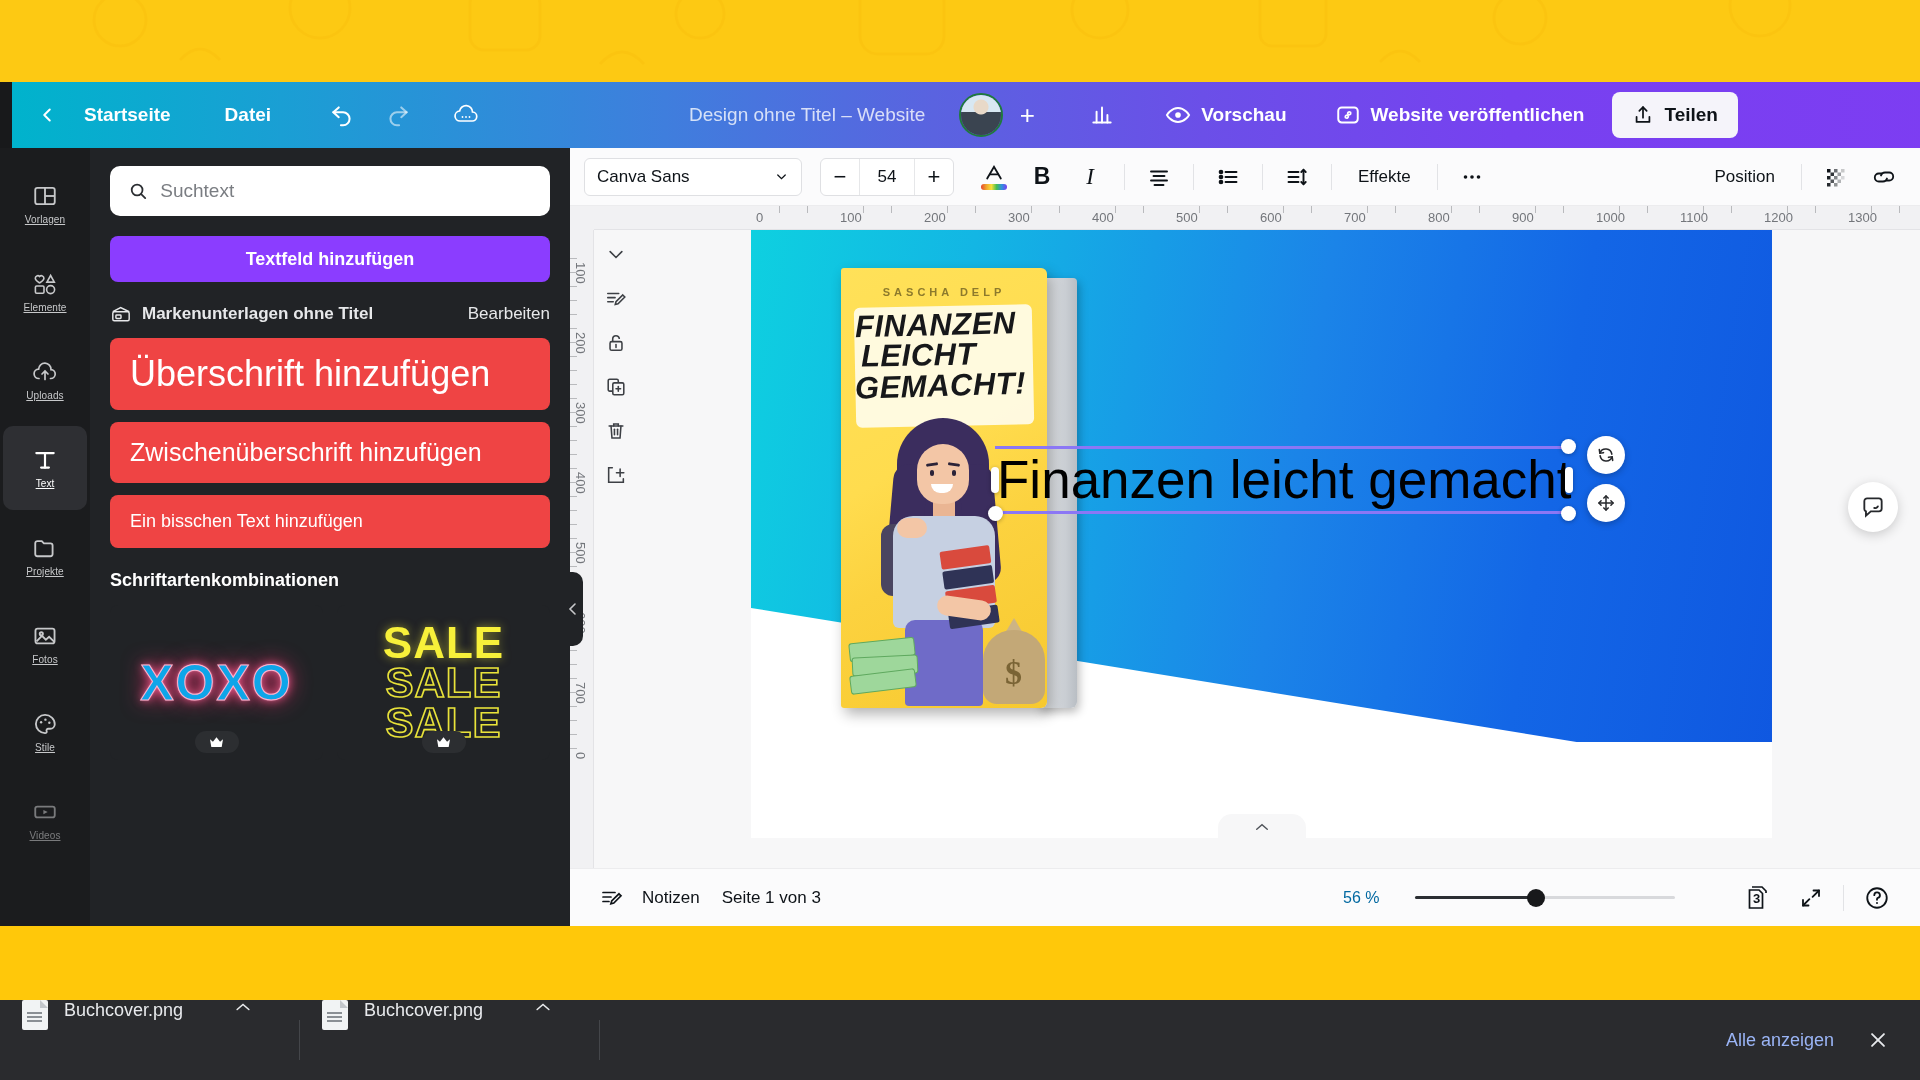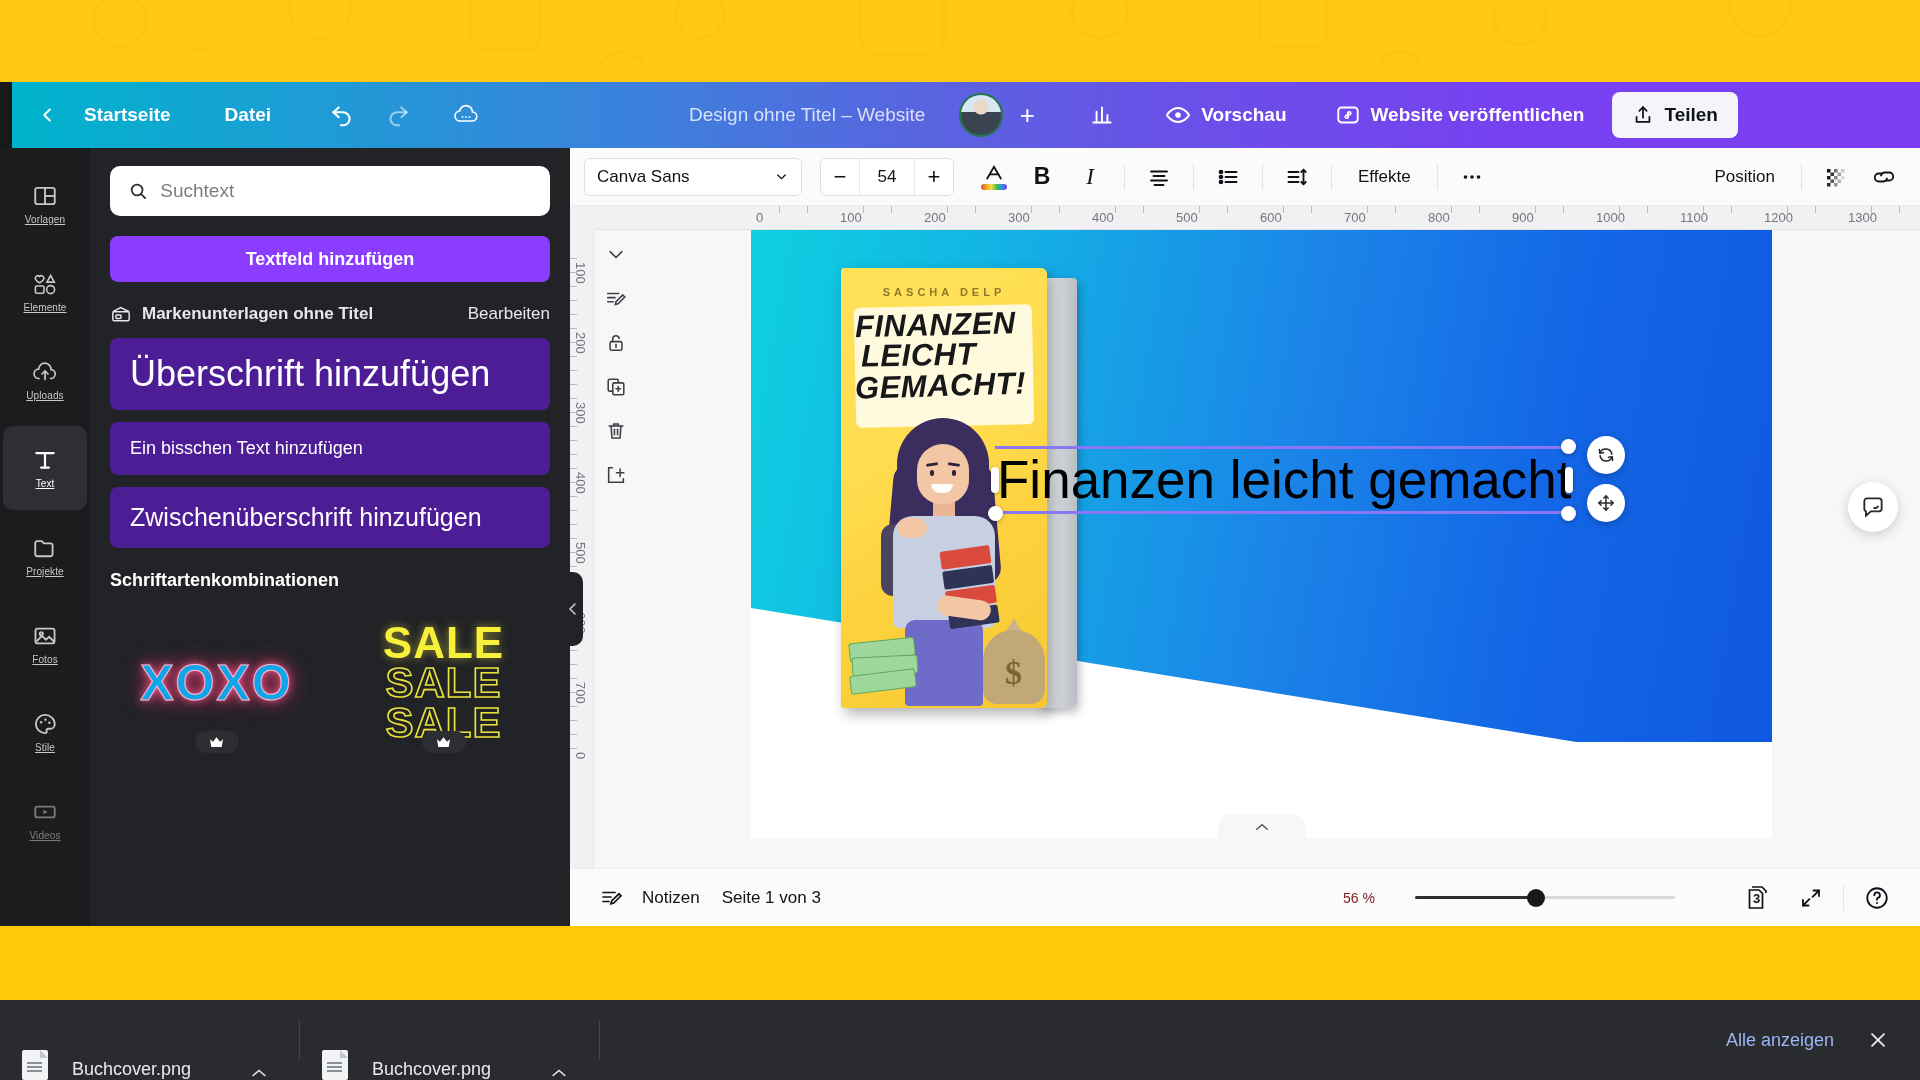--- a/index.html
+++ b/index.html
@@ -43,21 +43,21 @@
 
   
   .panel { position:absolute; left:90px; top:66px; width:480px; height:778px; background:#212326; padding:18px 20px 0 20px; overflow:hidden; }
   .search-box { height:50px; background:#fff; border-radius:10px; display:flex; align-items:center; gap:12px; padding:0 18px; margin-bottom:20px; }
   .search-box input { border:none; outline:none; font-size:19px; font-family:inherit; color:#2b2e32; width:100%; background:transparent; }
   .search-box input::placeholder { color:#7a7d82; }
   .add-text-btn { height:46px; background:#8b3dff; color:#fff; border-radius:8px; display:flex; align-items:center; justify-content:center; font-size:18px; font-weight:600; cursor:pointer; margin-bottom:22px; }
   .brandrow { display:flex; align-items:center; gap:10px; margin-bottom:14px; }
   .brandrow .bname { color:#e7e8ea; font-size:17px; font-weight:600; flex:1; white-space:nowrap; overflow:hidden; }
   .brandrow .bedit { color:#e7e8ea; font-size:17px; font-weight:500; cursor:pointer; }
-  .style-card { background:#4c1d95; border-radius:8px; padding:16px 20px; margin-bottom:12px; cursor:pointer; color:#fff; }
+  .style-card { background:#ef4444; border-radius:8px; padding:16px 20px; margin-bottom:12px; cursor:pointer; color:#fff; }
   .style-h1 { font-size:36px; line-height:1.12; font-weight:400; }
   .style-h2 { font-size:25px; font-weight:400; }
   .style-h3 { font-size:18px; font-weight:400; }
   .sect-title { color:#fff; font-size:18px; font-weight:700; margin:22px 0 14px 0; }
   .combo-grid { display:flex; gap:14px; }
   .combo { position:relative; width:100%; height:155px; border-radius:8px; background:#212326; display:flex; align-items:center; justify-content:center; cursor:pointer; overflow:hidden; }
   .xoxo { font-size:50px; font-weight:800; color:#0ea5e9; letter-spacing:2px;
           text-shadow: 0 0 2px #ff9ec0, 0 0 10px #ff5f92, 0 0 22px #ff2f72; -webkit-text-stroke:1px #ffb3cd; }
   .sale-wrap { display:flex; flex-direction:column; align-items:center; gap:1px; line-height:.92; }
   .sale1 { font-size:44px; font-weight:800; color:#f7f03a; letter-spacing:1px; text-shadow:0 0 10px #f6ef3a88; }
@@ -143,30 +143,30 @@
   .sel-tools { position:absolute; left:836px; top:206px; z-index:9; display:flex; flex-direction:column; gap:10px; }
   .sel-tool { width:38px; height:38px; border-radius:50%; background:#fff; box-shadow:0 2px 7px rgba(0,0,0,.26); display:flex; align-items:center; justify-content:center; cursor:pointer; color:#26282c; }
 
   .page-collapse { position:absolute; left:50%; transform:translateX(-50%); bottom:-2px; width:88px; height:26px; background:#f7f7f8; border-radius:14px 14px 0 0; display:flex; align-items:center; justify-content:center; cursor:pointer; }
   .comment-fab { position:absolute; right:22px; top:276px; width:50px; height:50px; background:#fff; border-radius:50%; box-shadow:0 3px 12px rgba(0,0,0,.18); display:flex; align-items:center; justify-content:center; cursor:pointer; z-index:9; }
 
   
   .statusbar { position:absolute; left:570px; bottom:0; width:1350px; height:58px; background:#fbfbfc; border-top:1px solid #ececee; display:flex; align-items:center; padding:0 18px; }
   .st-btn { display:flex; align-items:center; gap:18px; height:40px; padding:0 12px; border-radius:6px; font-size:17px; color:#0e1318; cursor:pointer; }
   .st-plain { font-size:17px; color:#0e1318; margin-left:10px; }
-  .zoom-val { font-size:14px; color:#7f1d1d; width:58px; }
+  .zoom-val { font-size:16px; color:#0369a1; width:58px; }
   .slider { position:relative; width:260px; height:20px; display:flex; align-items:center; margin:0 14px; cursor:pointer; }
   .slider-track { position:absolute; left:0; width:260px; height:3px; background:#d8d9dc; border-radius:2px; }
   .slider-fill { position:absolute; left:0; width:120px; height:3px; background:#2b2e32; border-radius:2px; }
   .slider-knob { position:absolute; left:112px; width:18px; height:18px; background:#18191b; border-radius:50%; }
   .pagecount { position:relative; width:34px; height:32px; cursor:pointer; }
 
   
   .downloads { position:absolute; left:0; bottom:0; width:1920px; height:80px; background:#2a2b2e; display:flex; align-items:center; z-index:20; }
-  .dl-item { display:flex; align-items:flex-end; gap:24px; height:80px; padding:0 22px; min-width:300px; cursor:pointer; position:relative; }
+  .dl-item { display:flex; align-items:flex-start; gap:16px; height:80px; padding:0 22px; min-width:300px; cursor:pointer; position:relative; }
   .dl-sep { position:absolute; right:0; top:20px; width:1px; height:40px; background:#44464a; }
   .dl-name { color:#e8eaed; font-size:18px; }
   .dl-file-ico { width:26px; height:30px; background:#f1f3f4; border-radius:2px; position:relative; flex:none; }
   .dl-file-ico::after { content:""; position:absolute; right:0; top:0; border-width:0 8px 8px 0; border-style:solid; border-color:#c3c7cb transparent; }
   .dl-file-lines { position:absolute; left:5px; top:12px; width:15px; height:12px; background:
      repeating-linear-gradient(180deg,#8a8f94 0 2px, transparent 2px 4px); }
   .dl-right { margin-left:auto; display:flex; align-items:center; gap:10px; padding-right:22px; }
   .dl-showall { color:#9ab4f5; font-size:18px; padding:8px 14px; border-radius:6px; cursor:pointer; }
   .dl-close { width:40px; height:40px; display:flex; align-items:center; justify-content:center; color:#e8eaed; font-size:24px; cursor:pointer; border-radius:6px; }
 
@@ -360,24 +360,24 @@
           <rect x="6.4" y="12" width="5.6" height="4" rx=".8"></rect>
         </svg>
       <span class="bname">Markenunterlagen ohne Titel</span>
       <span class="bedit">Bearbeiten</span>
     </div>
 
     <div class="style-card">
       <div class="style-h1">Überschrift hinzufügen</div>
     </div>
     <div class="style-card">
+      <div class="style-h2">Zwischenüberschrift hinzufügen</div>
+    </div>
+    <div class="style-card">
       <div class="style-h3">Ein bisschen Text hinzufügen</div>
-    </div>
-    <div class="style-card">
-      <div class="style-h2">Zwischenüberschrift hinzufügen</div>
     </div>
 
     <div class="sect-title">Schriftartenkombinationen</div>
 
     <div class="combo-grid">
       <div class="combo">
         <div class="xoxo">XOXO</div>
         <div class="crown-pill">
           <svg width="17" height="13" viewBox="0 0 24 20" fill="#fff">
               <path d="M2 5l4.5 4L12 2l5.5 7L22 5l-2 12H4L2 5z"></path>

